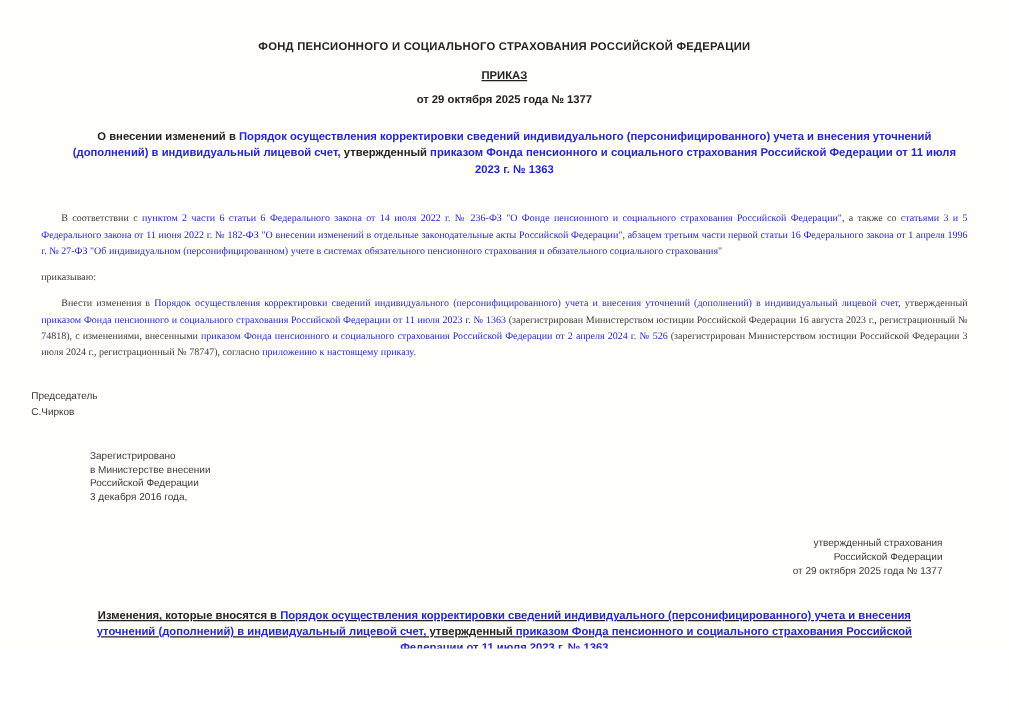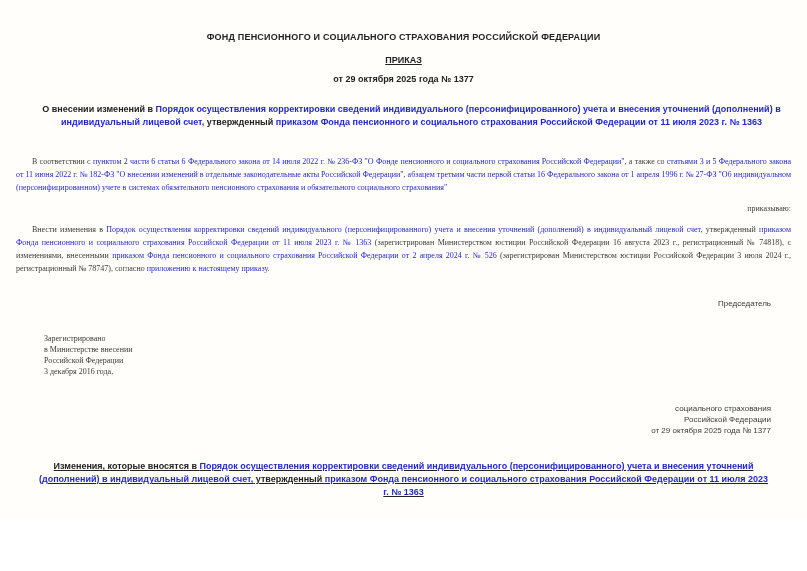--- a/index.html
+++ b/index.html
@@ -5,21 +5,21 @@
   html, body { margin: 0; padding: 0; }
   .page {
     position: relative;
     width: 807px;
     height: 519px;
     background: #fffefb;
     font-family: "Liberation Sans", "DejaVu Sans", sans-serif;
     color: #3a3a3a;
     overflow: hidden;
     box-sizing: border-box;
-    padding: 0 8px;
+    padding: 0 25px;
   }
   .org {
     padding-top: 32px;
     font-size: 9px;
     font-weight: bold;
     color: #222222;
     text-align: center;
     letter-spacing: 0.2px;
   }
   .doctype {
@@ -47,43 +47,42 @@
   }
   .para {
     margin: 8px;
     font-size: 8px;
     line-height: 13px;
     text-align: justify;
     color: #3a3a3a;
     font-family: Liberation Serif, serif;
   }
   .preamble { margin-top: 26px; text-indent: 16px; }
-  .order-word { margin-top: 8px; text-align: right; }
+  .order-word { margin-top: 8px; text-align: left; }
   .order-para { margin-top: 0; text-indent: 16px; }
   .lnk {
     color: #2328cc;
     text-decoration: none;
     cursor: pointer;
   }
   .doc-title .lnk, .appendix-heading .lnk { color: #2328cc; }
   .signature {
     margin-top: 22px;
     font-size: 8px;
     line-height: 13px;
-    text-align: right;
+    text-align: left;
     color: #3a3a3a;
     padding-right: 28px;
   }
   .registration {
     margin-top: 23px;
-    margin-left: 36px;
+    margin-left: 47px;
     font-size: 8px;
     line-height: 11px;
     color: #3a3a3a;
-    font-family: Liberation Serif, serif;
   }
   .annex {
     margin-top: 26px;
     font-size: 8px;
     line-height: 11px;
     text-align: right;
     color: #3a3a3a;
     padding-right: 28px;
   }
   .appendix-heading {
@@ -115,31 +114,32 @@
   <div class="doc-title"><span>О внесении изменений в </span><a class="lnk">Порядок осуществления корректировки сведений индивидуального (персонифицированного) учета и внесения уточнений (дополнений) в индивидуальный лицевой счет,</a><span> утвержденный </span><a class="lnk">приказом Фонда пенсионного и социального страхования Российской Федерации от 11 июля 2023 г. № 1363</a></div>
 
   <p class="para preamble"><span>В соответствии с </span><a class="lnk">пунктом 2 части 6 статьи 6 Федерального закона от 14 июля 2022 г. № 236-ФЗ "О Фонде пенсионного и социального страхования Российской Федерации"</a><span>, а также со </span><a class="lnk">статьями 3 и 5 Федерального закона от 11 июня 2022 г. № 182-ФЗ "О внесении изменений в отдельные законодательные акты Российской Федерации"</a><span>, </span><a class="lnk">абзацем третьим части первой статьи 16 Федерального закона от 1 апреля 1996 г. № 27-ФЗ "Об индивидуальном (персонифицированном) учете в системах обязательного пенсионного страхования и обязательного социального страхования"</a></p>
 
   <p class="para order-word">приказываю:</p>
 
   <p class="para order-para"><span>Внести изменения в </span><a class="lnk">Порядок осуществления корректировки сведений индивидуального (персонифицированного) учета и внесения уточнений (дополнений) в индивидуальный лицевой счет,</a><span> утвержденный </span><a class="lnk">приказом Фонда пенсионного и социального страхования Российской Федерации от 11 июля 2023 г. № 1363</a><span> (зарегистрирован Министерством юстиции Российской Федерации 16 августа 2023 г., регистрационный № 74818), с изменениями, внесенными </span><a class="lnk">приказом Фонда пенсионного и социального страхования Российской Федерации от 2 апреля 2024 г. № 526</a><span> (зарегистрирован Министерством юстиции Российской Федерации 3 июля 2024 г., регистрационный № 78747), согласно </span><a class="lnk">приложению к настоящему приказу</a><span>.</span></p>
 
   <div class="signature">
     <div>Председатель</div>
+    <div>С.Чирков</div>
   </div>
 
   <div class="registration">
     <div>Зарегистрировано</div>
     <div>в Министерстве внесении</div>
     <div>Российской Федерации</div>
     <div>3 декабря 2016 года,</div>
   </div>
 
   <div class="annex">
-    <div>социального страхования</div>
+    <div>утвержденный страхования</div>
     <div>Российской Федерации</div>
     <div>от 29 октября 2025 года № 1377</div>
   </div>
 
   <div class="appendix-heading"><span>Изменения, которые вносятся в </span><a class="lnk">Порядок осуществления корректировки сведений индивидуального (персонифицированного) учета и внесения уточнений (дополнений) в индивидуальный лицевой счет,</a><span> утвержденный </span><a class="lnk">приказом Фонда пенсионного и социального страхования Российской Федерации от 11 июля 2023 г. № 1363</a></div>
 
   <p class="para item1"><span>1. </span><a class="lnk">Пункт 1</a><span> дополнить абзацами пятым и шестым следующего содержания:</span></p>
 
 </div>
 

